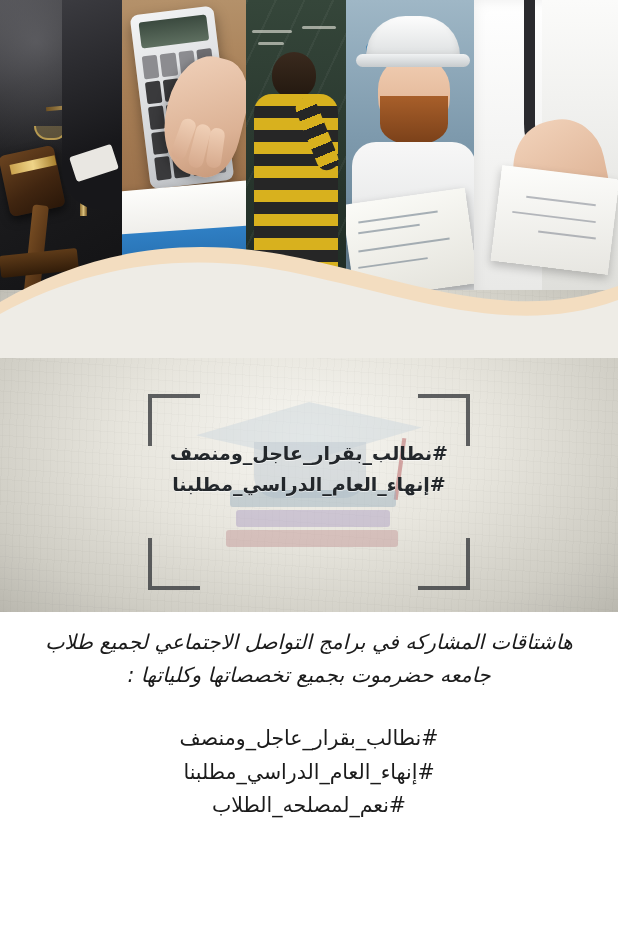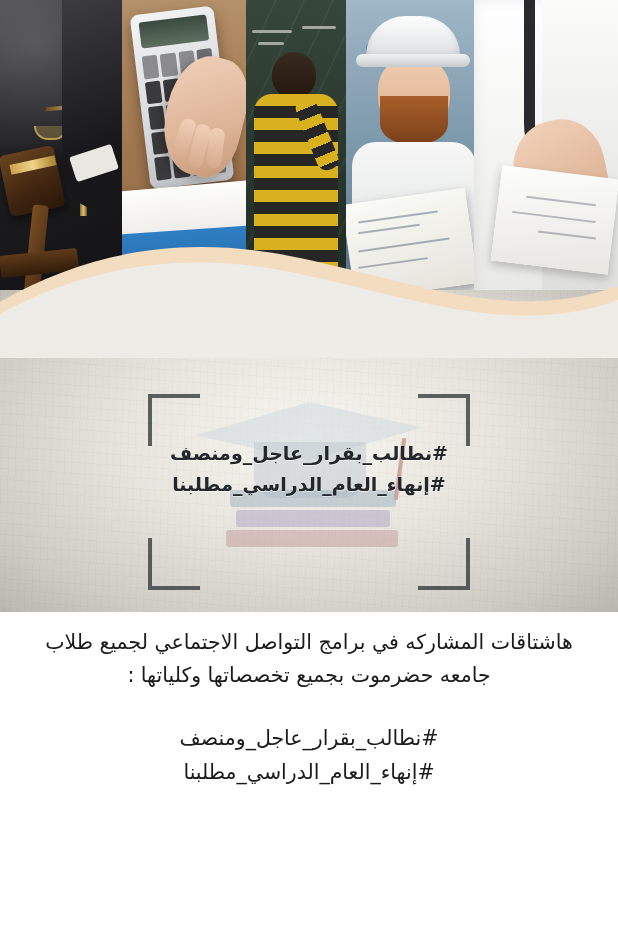--- a/index.html
+++ b/index.html
@@ -555,21 +555,21 @@
     direction: rtl;
     text-align: center;
     padding: 14px 26px 0 26px;
     color: #1b1b1b;
     font-size: 20.5px;
     line-height: 1.62;
   }
   .caption p {
     margin: 0;
   }
-  .caption .body-line { white-space: normal; }
+  .caption .body-line { white-space: normal; font-style: italic; }
   .caption .spacer { height: 30px; }
   .caption .tag-line {
     font-size: 20.5px;
     line-height: 1.62;
   }
 </style>
 </head>
 <body>
 
 <div class="post">
@@ -689,15 +689,16 @@
       <path d="M0,74 C90,22 188,6 300,30 C414,54 512,96 618,58 L618,130 L0,130 Z" fill="#f3ddc0"></path>
       <path d="M0,86 C92,36 190,22 300,46 C414,70 514,110 618,72 L618,130 L0,130 Z" fill="#eeece6"></path>
     </svg>
   </div>
 
   <div class="caption">
     <p class="body-line">هاشتاقات المشاركه في برامج التواصل الاجتماعي لجميع طلاب جامعه حضرموت بجميع تخصصاتها وكلياتها :</p>
     <div class="spacer"></div>
     <p class="tag-line">#نطالب_بقرار_عاجل_ومنصف</p>
     <p class="tag-line">#إنهاء_العام_الدراسي_مطلبنا</p>
+    <p class="tag-line">#نعم_لمصلحه_الطلاب</p>
   </div>
 
 </div>
 
 </body></html>

